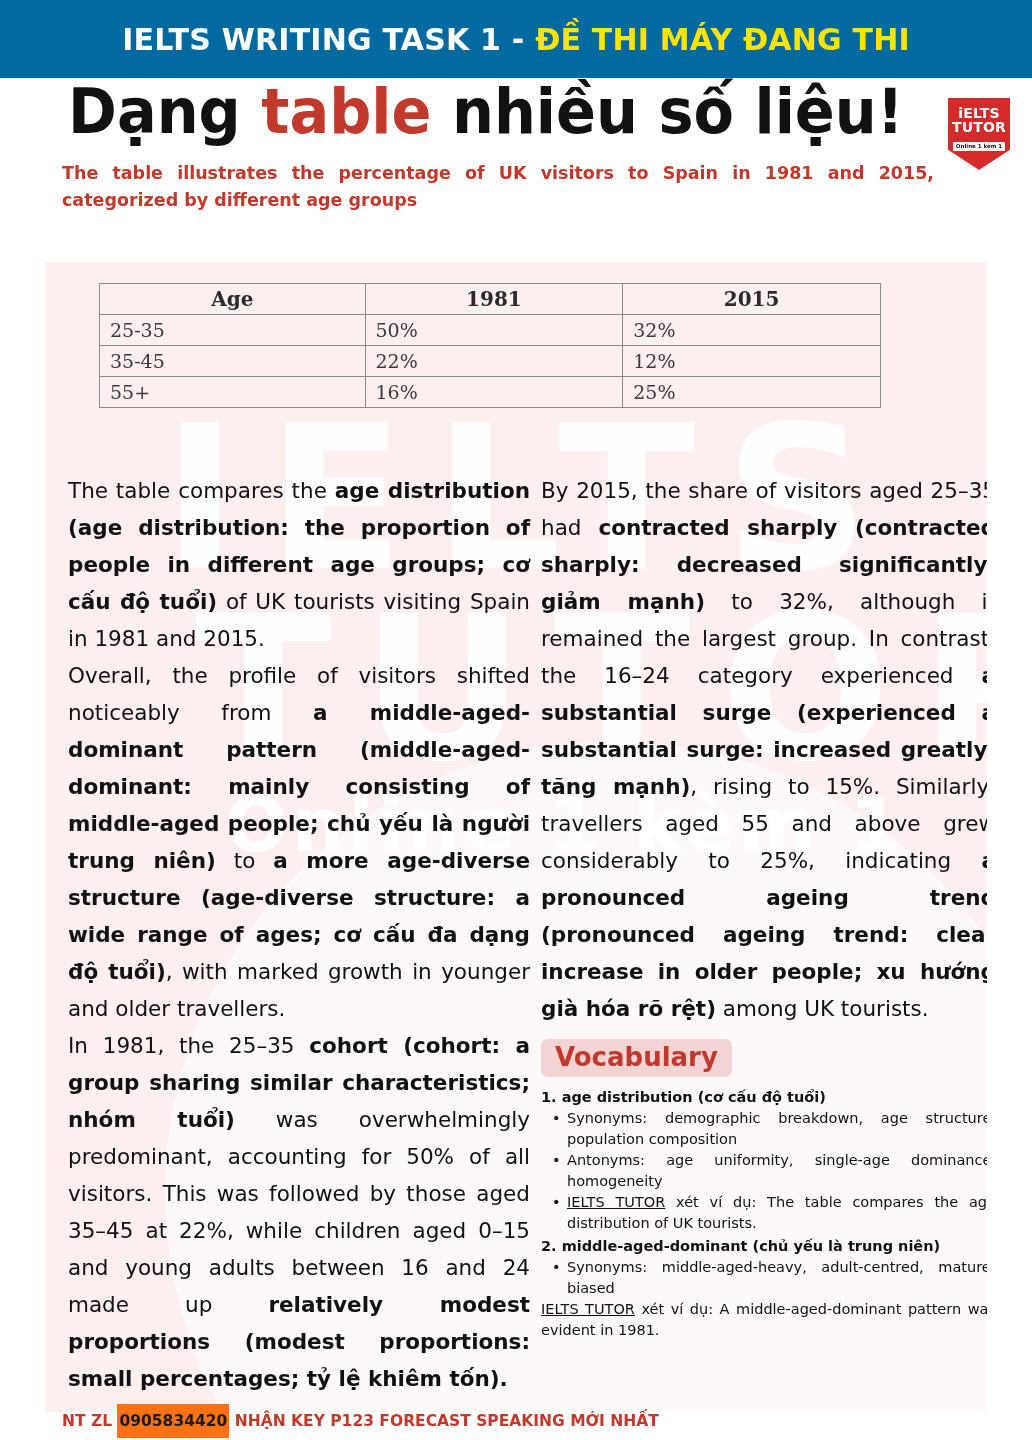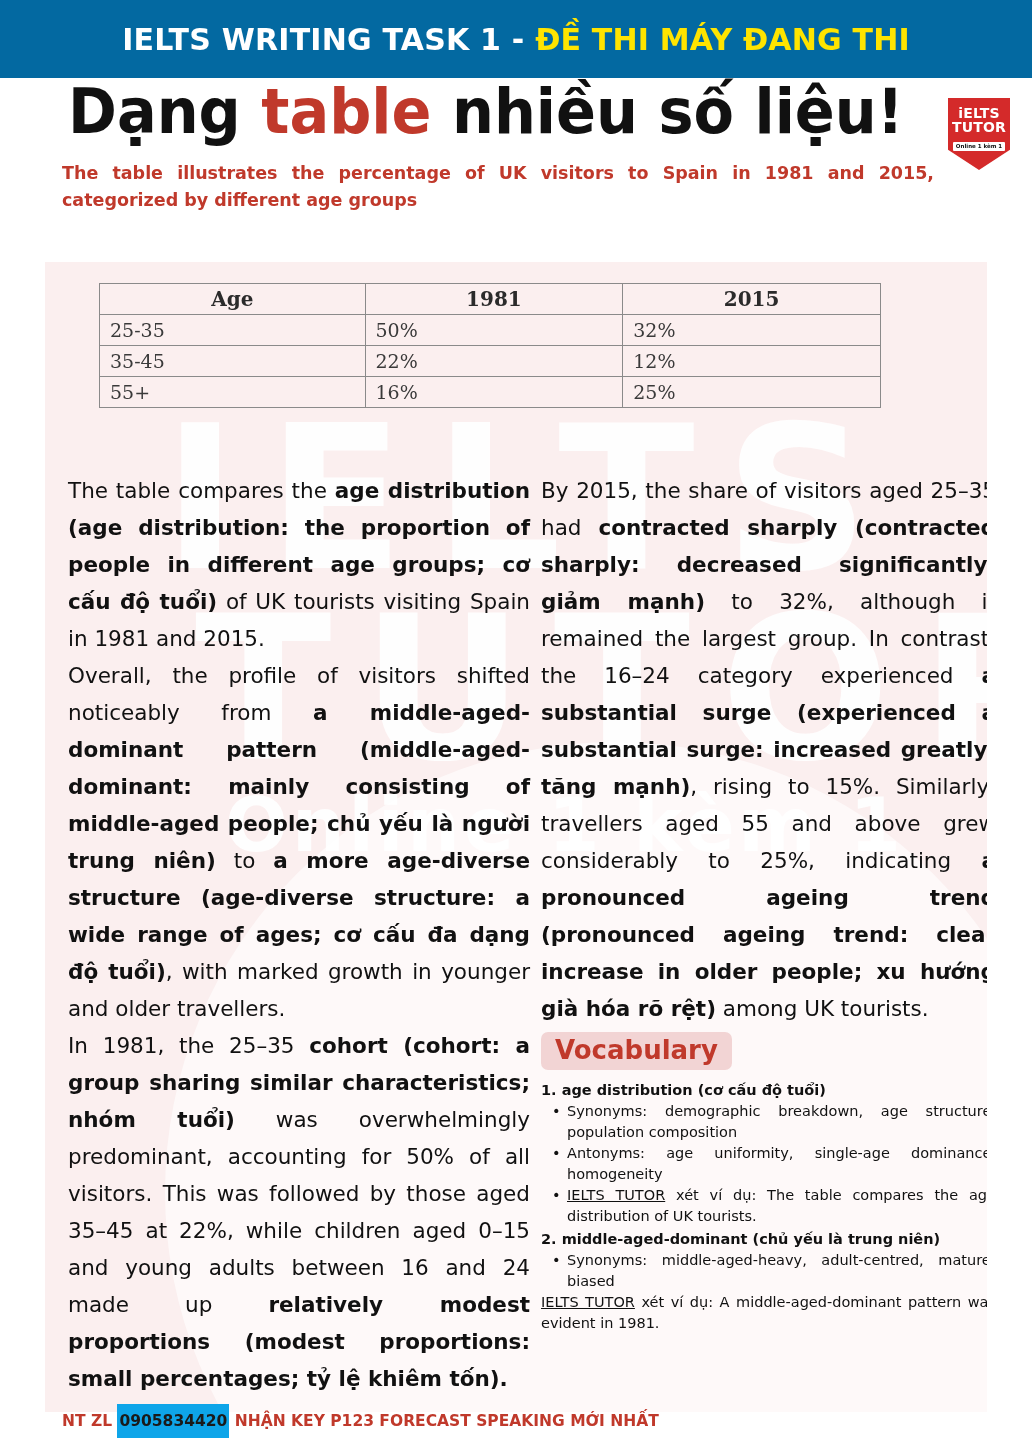--- a/index.html
+++ b/index.html
@@ -135,21 +135,21 @@
 
   
   .vocab-badge {
     display: inline-block;
     background: #F2D4D4;
     color: #C0392B;
     font-weight: bold;
     font-size: 26px;
     padding: 3px 14px 5px 14px;
     border-radius: 7px;
-    margin-top: 5px;
+    margin-top: 12px;
     line-height: 30px;
   }
 
   
   .vocab {
     margin-top: 10px;
     font-size: 14.5px;
     line-height: 21px;
     color: #111;
     text-align: justify;
@@ -163,21 +163,21 @@
   .vocab .example { text-align: justify; }
   .uline { text-decoration: underline; }
 
   
   .footer {
     position: absolute; left: 62px; top: 1412px;
     font-weight: bold; font-size: 15.5px; color: #C0392B;
     white-space: nowrap;
     font-family: "DejaVu Sans", "Liberation Sans", sans-serif;
   }
-  .footer .phone { background: #0ea5e9; color: #1a1a1a; padding: 8px 2px; text-align: center; }
+  .footer .phone { background: #f97316; color: #1a1a1a; padding: 8px 2px; text-align: center; }
 </style>
 </head>
 <body>
 
 <div class="header-band">
   <div class="header-title">
     <span>IELTS WRITING TASK 1 - </span><span class="hl">ĐỀ THI MÁY ĐANG THI</span>
   </div>
 </div>
 

